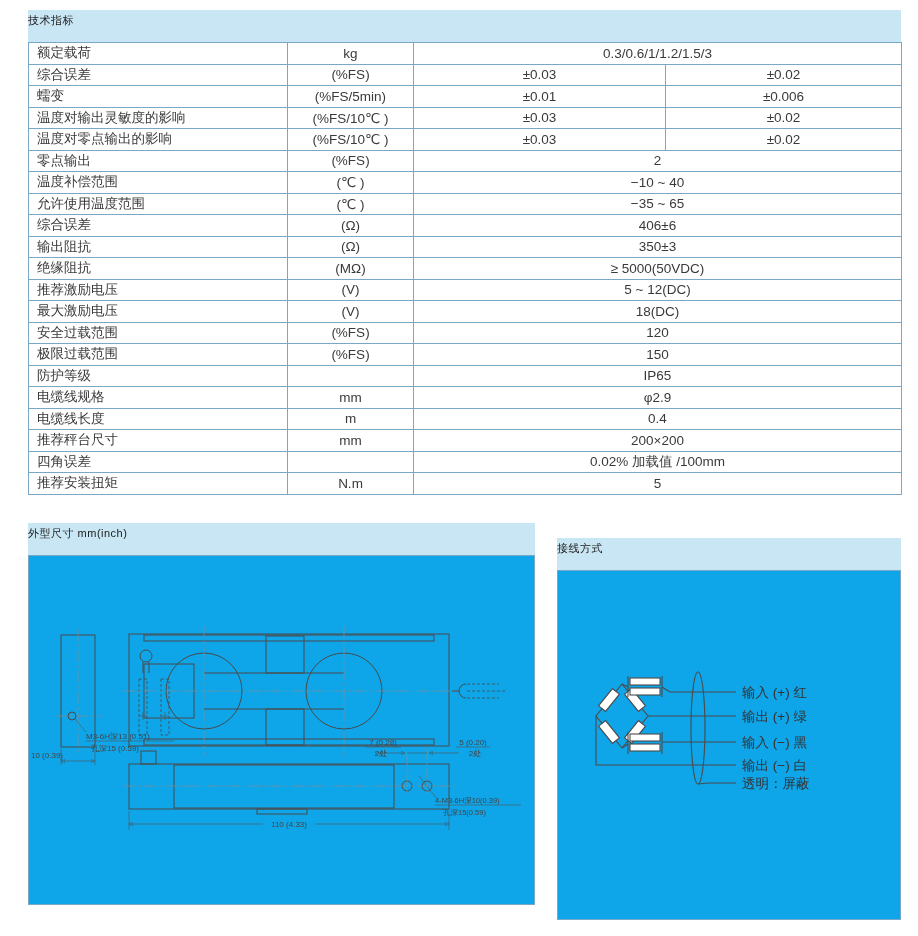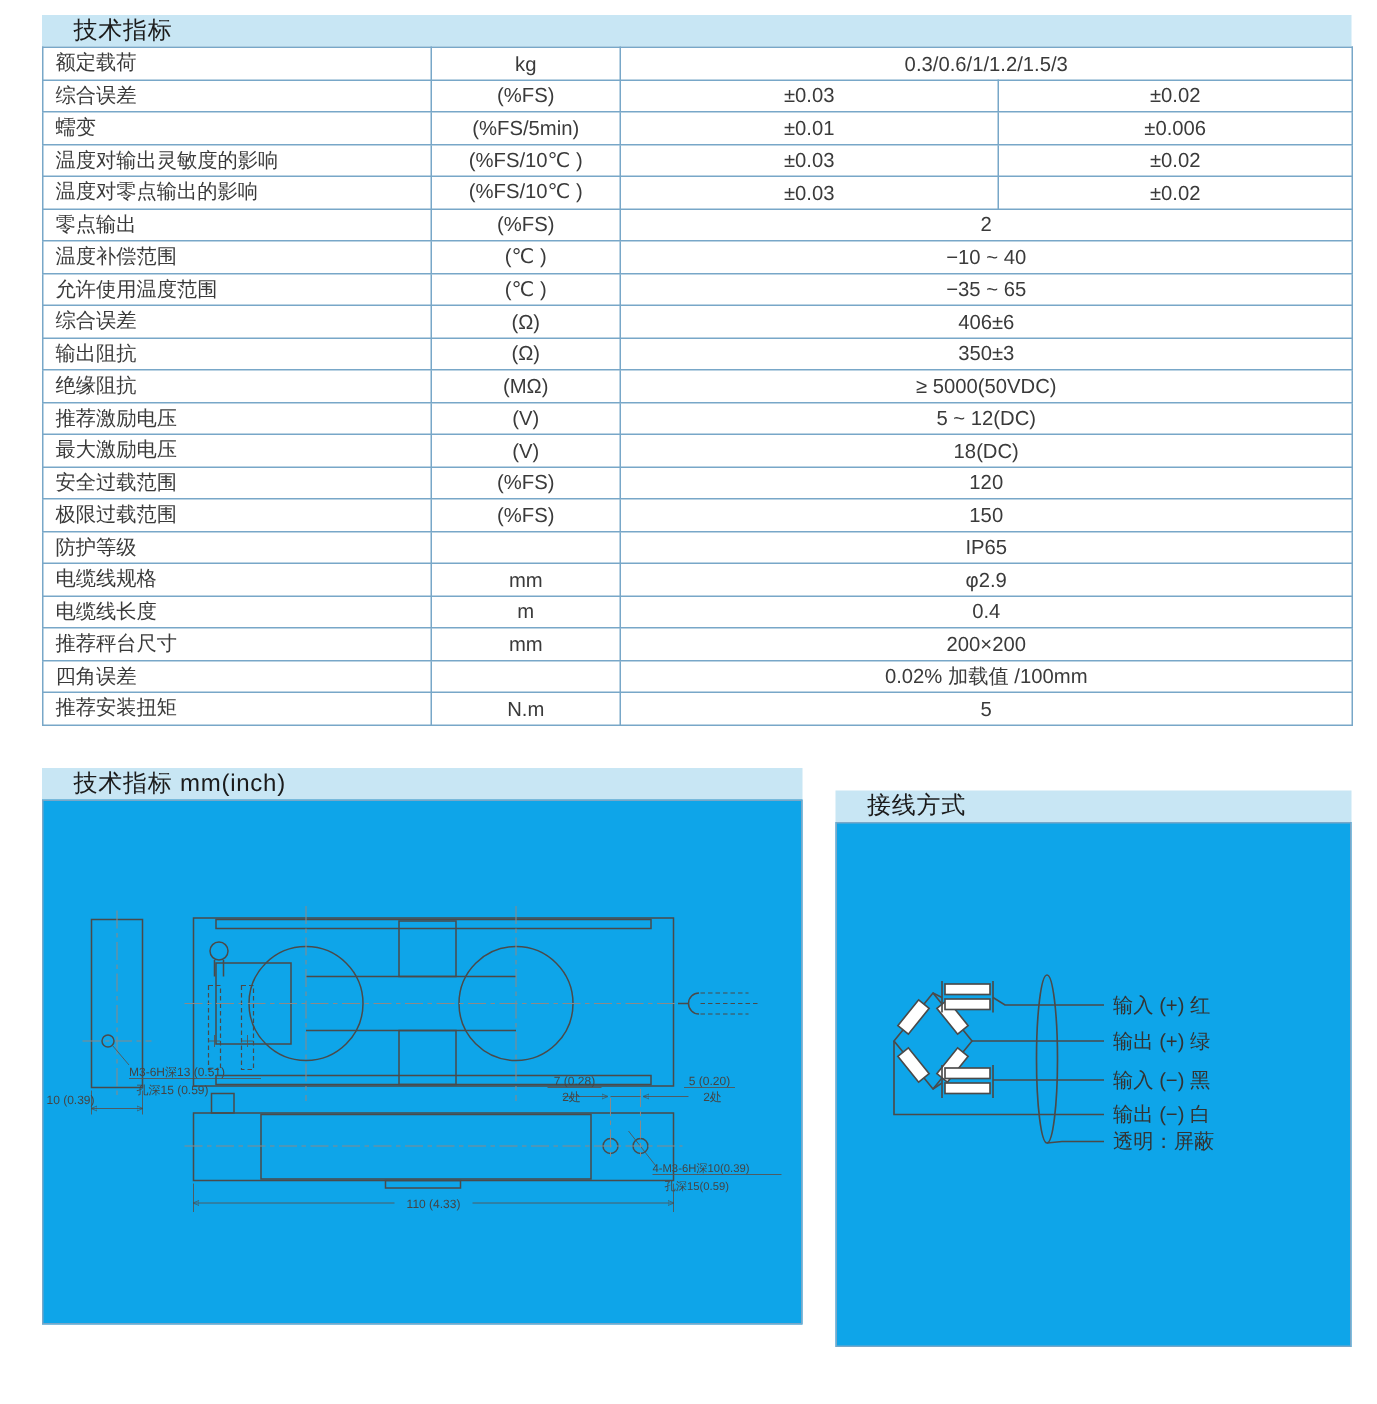--- a/index.html
+++ b/index.html
@@ -1,18 +1,18 @@
 <!DOCTYPE html>
 <html><head>
 <meta charset="utf-8">
 <style>
   html,body{margin:0;padding:0;background:#ffffff;}
   body{width:918px;height:936px;font-family:"Liberation Sans","DejaVu Sans",sans-serif;color:#333;}
   .page{position:relative;padding:10px 0 0 28px;}
-  .band{height:21px;line-height:21px;background:#c8e6f4;font-size:16px;color:#1b1b1b;padding-left:21px;letter-spacing:0.5px;}
+  .band{height:32px;line-height:21px;background:#c8e6f4;font-size:11px;color:#1b1b1b;padding-left:0;letter-spacing:0.5px;}
   .spec-section{width:873px;}
   table.spec{border-collapse:collapse;width:873px;table-layout:fixed;}
   table.spec td{border:1px solid #78a7c8;height:20.5px;font-size:13.5px;text-align:center;padding:0;overflow:hidden;white-space:nowrap;color:#3a3a3a;}
   table.spec td.name{text-align:left;padding-left:8px;}
   .panels{display:flex;gap:22px;margin-top:28px;}
   .panel-left{width:507px;}
   .panel-right{width:344px;margin-top:15px;}
   .panel-box{border:1px solid #78a7c8;height:348px;background:#0ea5e9;box-sizing:content-box;}
   svg{display:block;}
   .dwg line,.dwg rect,.dwg circle,.dwg path,.dwg polyline{stroke:#4a4a4a;fill:none;stroke-width:1;}
@@ -149,21 +149,21 @@
             <td>N.m</td>
             <td colspan="2">5</td>
           </tr>
       </tbody>
     </table>
   </section>
 
   <div class="panels">
 
     <section class="panel-left">
-      <div class="band">技术指标 mm(inch)</div>
+      <div class="band">外型尺寸 mm(inch)</div>
       <div class="panel-box">
         <svg class="dwg" width="505" height="348" viewBox="0 0 505 348">
           <defs>
             <pattern id="xh" width="6" height="6" patternUnits="userSpaceOnUse">
               <path d="M0,6 L6,0 M0,0 L6,6" stroke="#999" stroke-width="0.6" fill="none"></path>
             </pattern>
             <marker id="ar" viewBox="0 0 10 10" refX="9" refY="5" markerWidth="7" markerHeight="7" orient="auto-start-reverse">
               <path d="M0,1 L10,5 L0,9 z" fill="#555" stroke="none"></path>
             </marker>
           </defs>

